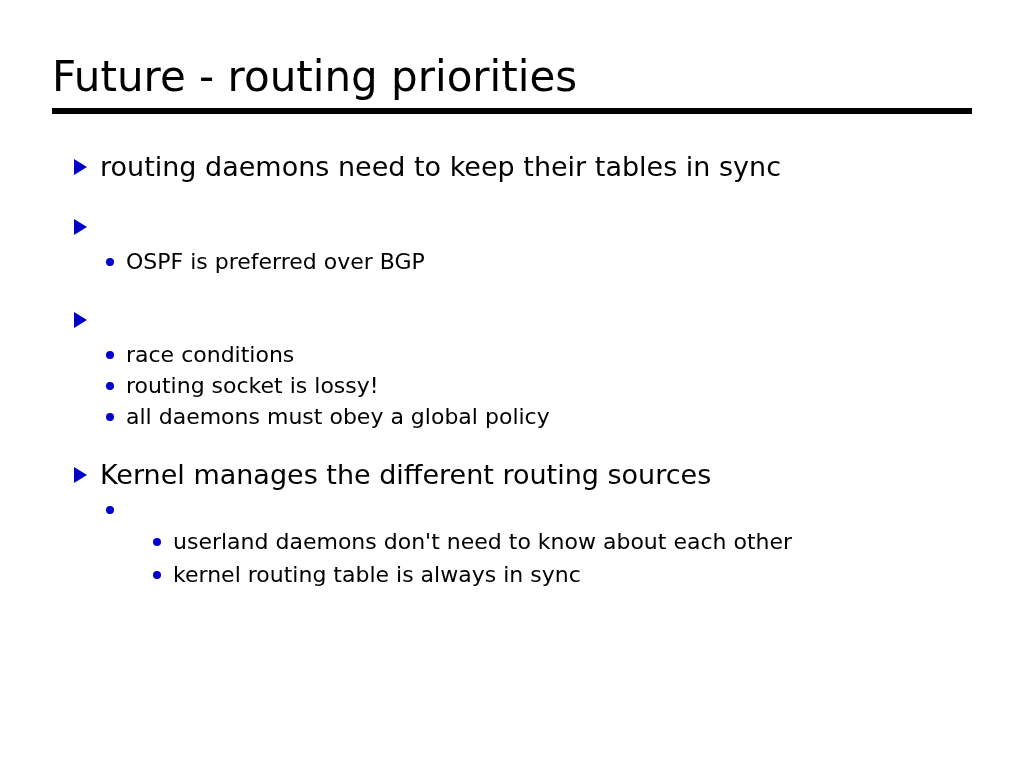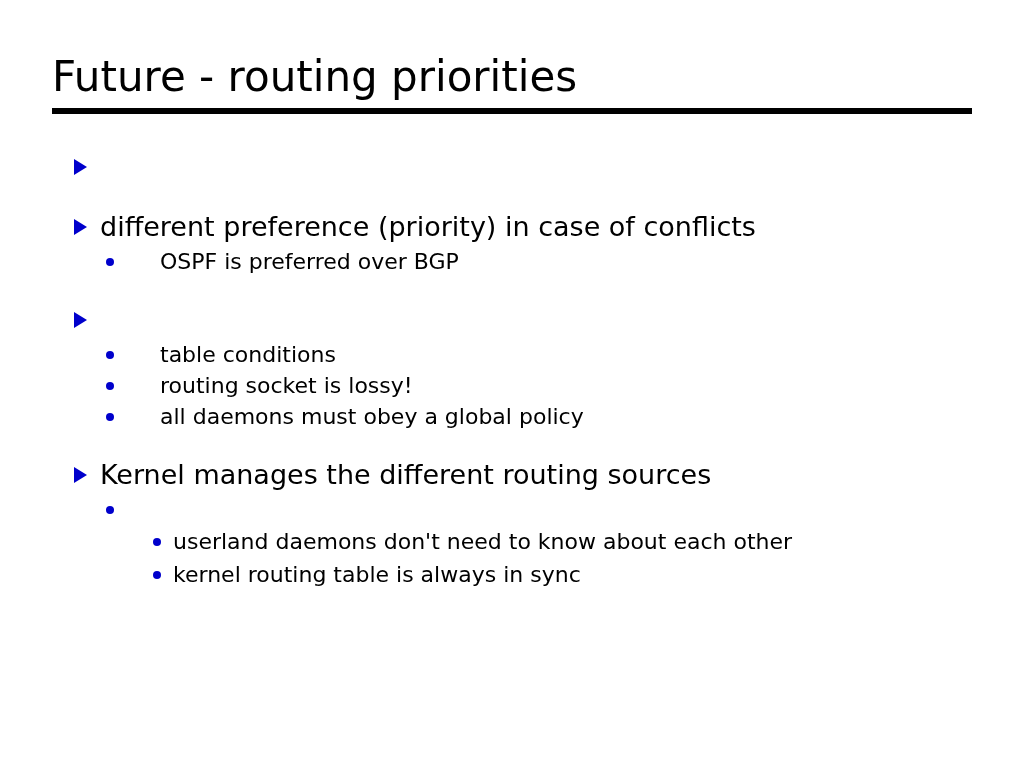--- a/index.html
+++ b/index.html
@@ -85,21 +85,20 @@
     display: block;
   }
   .lvl1 .text {
     font-size: 27px;
     line-height: 34px;
   }
 
   
   .lvl2 {
     padding-left: 106px;
-    gap: 34px;
   }
   .lvl2 .bullet {
     width: 20px;
     flex: 0 0 20px;
     display: flex;
     align-items: center;
     height: 31px;
   }
   .lvl2 .text {
     font-size: 22px;
@@ -146,49 +145,49 @@
     <div class="title-rule"></div>
   </div>
 
   <div class="body-block">
 
     <div class="group">
       <div class="row lvl1">
         <span class="bullet">
             <span class="tri"></span>
           </span>
-      </div>
-    </div>
-
-    <div class="group">
-      <div class="row lvl1">
-        <span class="bullet">
-            <span class="tri"></span>
-          </span>
-        <span class="text">different preference (priority) in case of conflicts</span>
+        <span class="text">routing daemons need to keep their tables in sync</span>
+      </div>
+    </div>
+
+    <div class="group">
+      <div class="row lvl1">
+        <span class="bullet">
+            <span class="tri"></span>
+          </span>
       </div>
       <div class="row lvl2">
         <span class="bullet">
             <span class="dot"></span>
           </span>
         <span class="text">OSPF is preferred over BGP</span>
       </div>
     </div>
 
     <div class="group">
       <div class="row lvl1">
         <span class="bullet">
             <span class="tri"></span>
           </span>
       </div>
       <div class="row lvl2">
         <span class="bullet">
             <span class="dot"></span>
           </span>
-        <span class="text">table conditions</span>
+        <span class="text">race conditions</span>
       </div>
       <div class="row lvl2">
         <span class="bullet">
             <span class="dot"></span>
           </span>
         <span class="text">routing socket is lossy!</span>
       </div>
       <div class="row lvl2">
         <span class="bullet">
             <span class="dot"></span>

